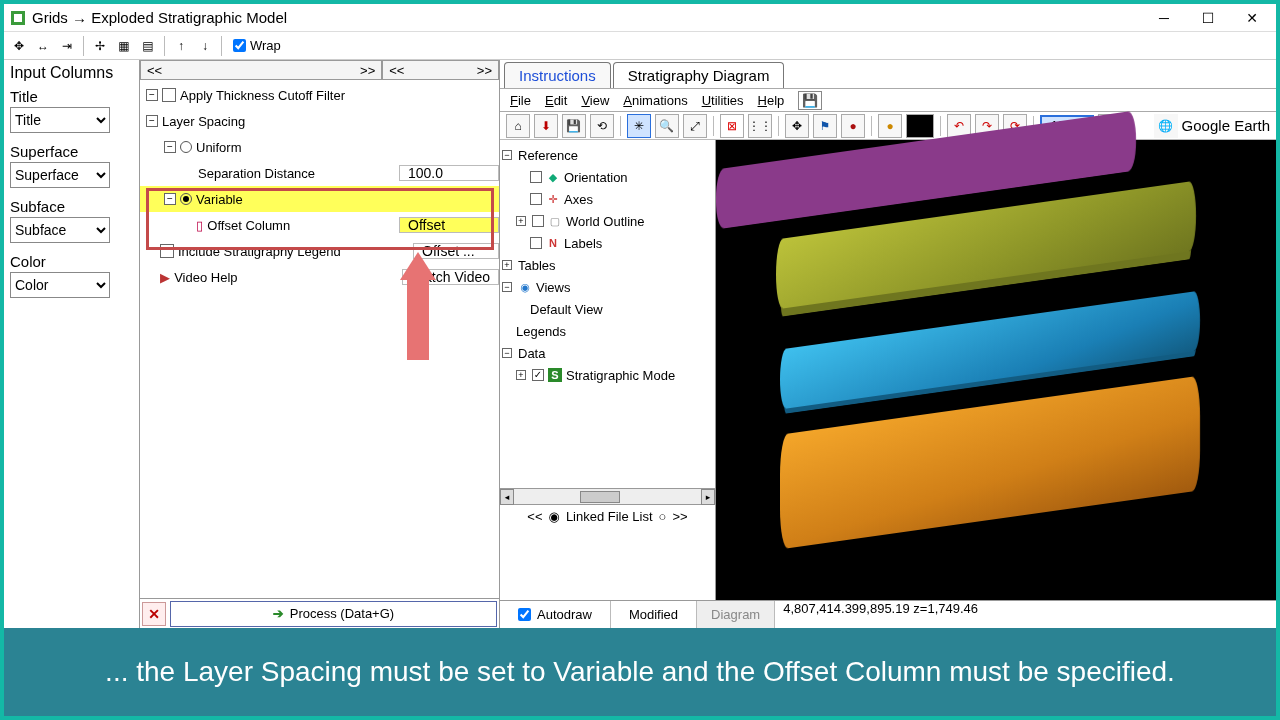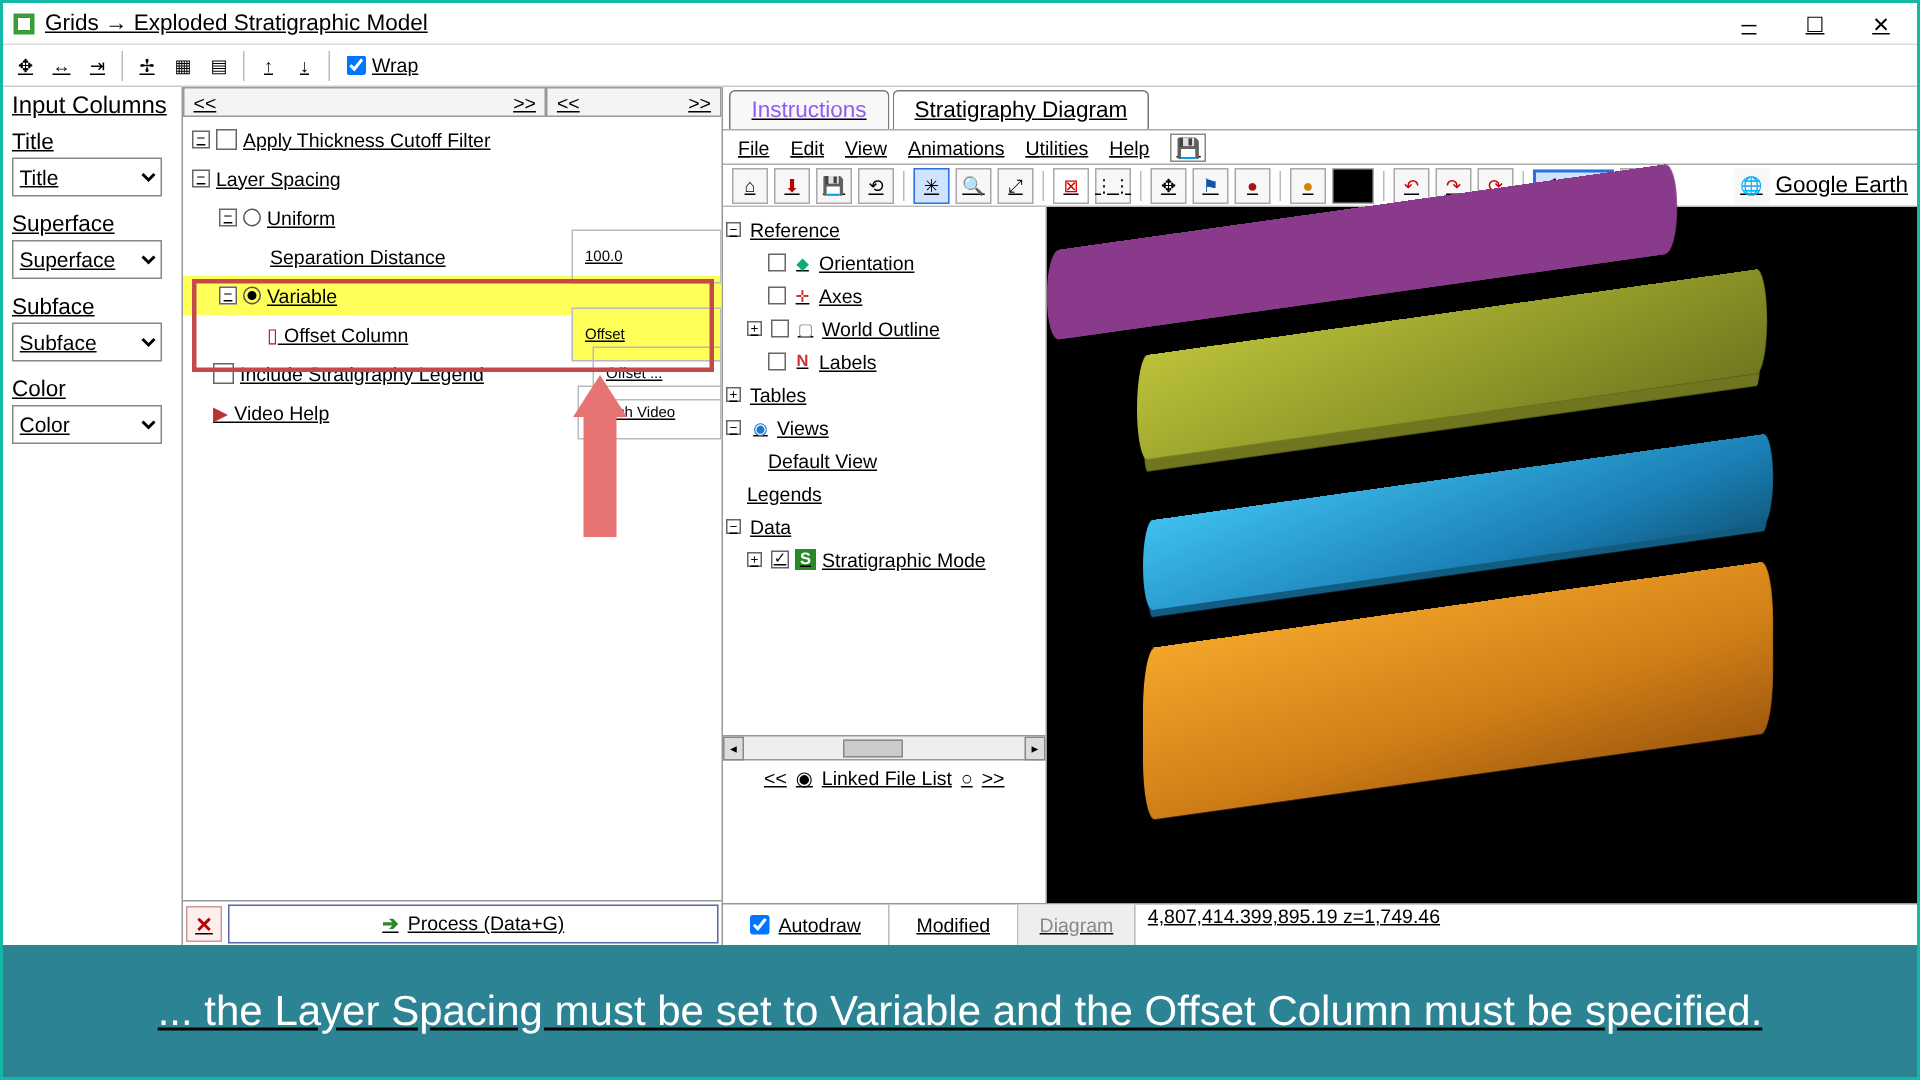--- a/index.html
+++ b/index.html
@@ -1,60 +1,60 @@
 <!DOCTYPE html>
 <html><head>
 <meta charset="utf-8">
 <style>
   * { margin:0; padding:0; box-sizing:border-box; font-family: Tahoma, Arial, sans-serif; font-size:13px; color:#000; }
   html,body{width:1280px;height:720px;overflow:hidden;background:#fff;}
-  .window{width:1280px;height:720px;display:flex;flex-direction:column;border:2px solid #14b8a6;text-decoration:underline;}
+  .window{width:1280px;height:720px;display:flex;flex-direction:column;border:4px solid #14b8a6;}
   
   .titlebar{height:28px;background:#fff;display:flex;align-items:center;padding:0 2px;border-bottom:1px solid #ddd;}
   .app-icon{width:16px;height:16px;margin:0 6px 0 4px;}
   .title-text{flex:1;font-size:15px;}
   .win-btns{display:flex;gap:0;}
   .win-btn{width:44px;height:26px;display:flex;align-items:center;justify-content:center;font-size:14px;}
   
   .toolbar{height:28px;display:flex;align-items:center;padding:2px 4px;border-bottom:1px solid #ccc;gap:2px;}
   .tb-btn{width:22px;height:22px;display:flex;align-items:center;justify-content:center;border:1px solid transparent;font-size:12px;}
   .tb-sep{width:1px;height:20px;background:#bbb;margin:0 3px;}
   .wrap-chk{display:flex;align-items:center;gap:4px;margin-left:6px;font-size:15px;}
   
   .body{flex:1;display:flex;min-height:0;}
-  .leftcol{width:120px;border-right:1px solid #999;display:flex;flex-direction:column;}
+  .leftcol{width:136px;border-right:1px solid #999;display:flex;flex-direction:column;}
   .leftcol h4{font-weight:normal;padding:4px 6px;font-size:16px;}
   .leftcol label{padding:2px 6px 0 6px;font-size:15px;}
   .leftcol select{margin:2px 6px 8px 6px;width:100px;height:26px;border:1px solid #888;background:#fff;font-size:14px;}
   .mid{width:360px;display:flex;flex-direction:column;border-right:1px solid #999;}
   .mid-nav{height:20px;display:flex;}
   .mid-nav .seg{flex:1;border:1px solid #999;background:#f4f4f4;display:flex;align-items:center;justify-content:space-between;padding:0 6px;font-size:12px;}
   .tree{flex:1;overflow:hidden;position:relative;padding-top:2px;}
   .tree-row{display:flex;align-items:center;height:26px;font-size:15px;}
   .tree-row .ind{display:inline-block;}
   .tree-row .exp{width:12px;height:12px;border:1px solid #666;display:inline-flex;align-items:center;justify-content:center;font-size:10px;line-height:1;margin-right:4px;background:#fff;}
   .tree-row .chk{width:14px;height:14px;border:1px solid #666;margin-right:4px;background:#fff;}
   .tree-row .radio{width:12px;height:12px;border:1px solid #555;border-radius:50%;margin-right:4px;display:inline-flex;align-items:center;justify-content:center;}
   .tree-row .radio.sel::after{content:"";width:6px;height:6px;background:#000;border-radius:50%;}
-  .val-cell{margin-left:auto;border:1px solid #bbb;height:36px;display:flex;align-items:center;padding:0 8px;font-size:10px;min-width:100px;justify-content:flex-start;}
+  .val-cell{margin-left:auto;border:1px solid #bbb;height:16px;display:flex;align-items:center;padding:0 8px;font-size:14px;min-width:100px;justify-content:flex-start;}
   .highlight{background:#ffff5a;}
   .red-frame{position:absolute;border:3px solid #c44a4a;pointer-events:none;}
   .arrow-up{position:absolute;width:36px;left:380px;top:244px;}
   .arrow-up .shaft{width:22px;height:80px;background:#e77373;margin:0 auto;}
   .arrow-up .head{width:0;height:0;border-left:18px solid transparent;border-right:18px solid transparent;border-bottom:28px solid #e77373;}
   
   .proc-row{height:30px;border-top:1px solid #999;display:flex;align-items:center;padding:2px;gap:4px;}
   .x-btn{width:24px;height:24px;border:1px solid #c99;background:#fee;color:#b00;display:flex;align-items:center;justify-content:center;font-weight:bold;font-size:14px;}
   .proc-btn{flex:1;height:26px;border:1px solid #56a;background:#fff;display:flex;align-items:center;justify-content:center;gap:6px;font-size:15px;}
   .proc-arrow{color:#2a8a2a;font-weight:bold;}
   
   .right{flex:1;display:flex;flex-direction:column;min-width:0;}
   .tabs{height:28px;display:flex;align-items:flex-end;padding:0 4px;gap:2px;}
   .tab{padding:4px 14px;border:1px solid #777;border-bottom:none;background:#fff;font-size:15px;border-radius:4px 4px 0 0;}
-  .tab.inactive{background:#f8f8f8;color:#8b5cf6;}
+  .tab.inactive{background:#f8f8f8;color:#1d4ed8;}
   .menu{height:24px;display:flex;align-items:center;gap:14px;padding:0 10px;border-top:1px solid #aaa;border-bottom:1px solid #aaa;font-size:15px;}
   .menu span u{text-decoration:underline;}
   .vtoolbar{height:28px;display:flex;align-items:center;padding:2px 6px;gap:4px;border-bottom:1px solid #bbb;}
   .vt-btn{width:24px;height:24px;display:flex;align-items:center;justify-content:center;border:1px solid #aaa;background:#f7f7f7;font-size:12px;}
   .vt-sep{width:1px;height:20px;background:#bbb;margin:0 2px;}
   .zoom-box{width:54px;height:22px;border:2px solid #2a6fdc;background:#cfe3ff;color:#000;display:flex;align-items:center;justify-content:center;font-size:13px;}
   .right-body{flex:1;display:flex;min-height:0;}
   .scene-tree{width:216px;border-right:1px solid #999;display:flex;flex-direction:column;}
   .scene-tree .st-scroll{flex:1;overflow:hidden;padding:4px 2px;}
   .st-row{display:flex;align-items:center;height:22px;font-size:14px;gap:4px;}

